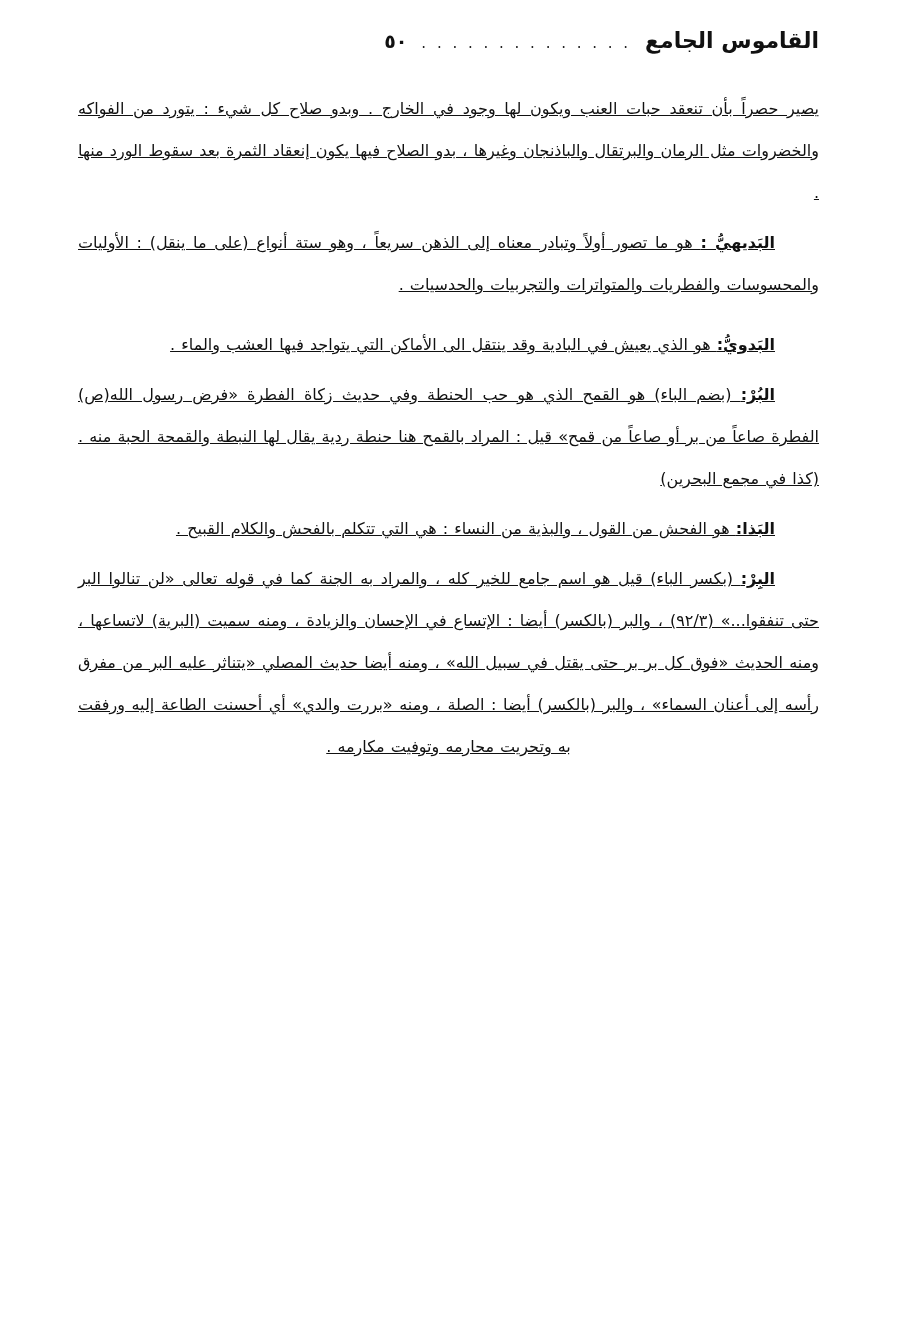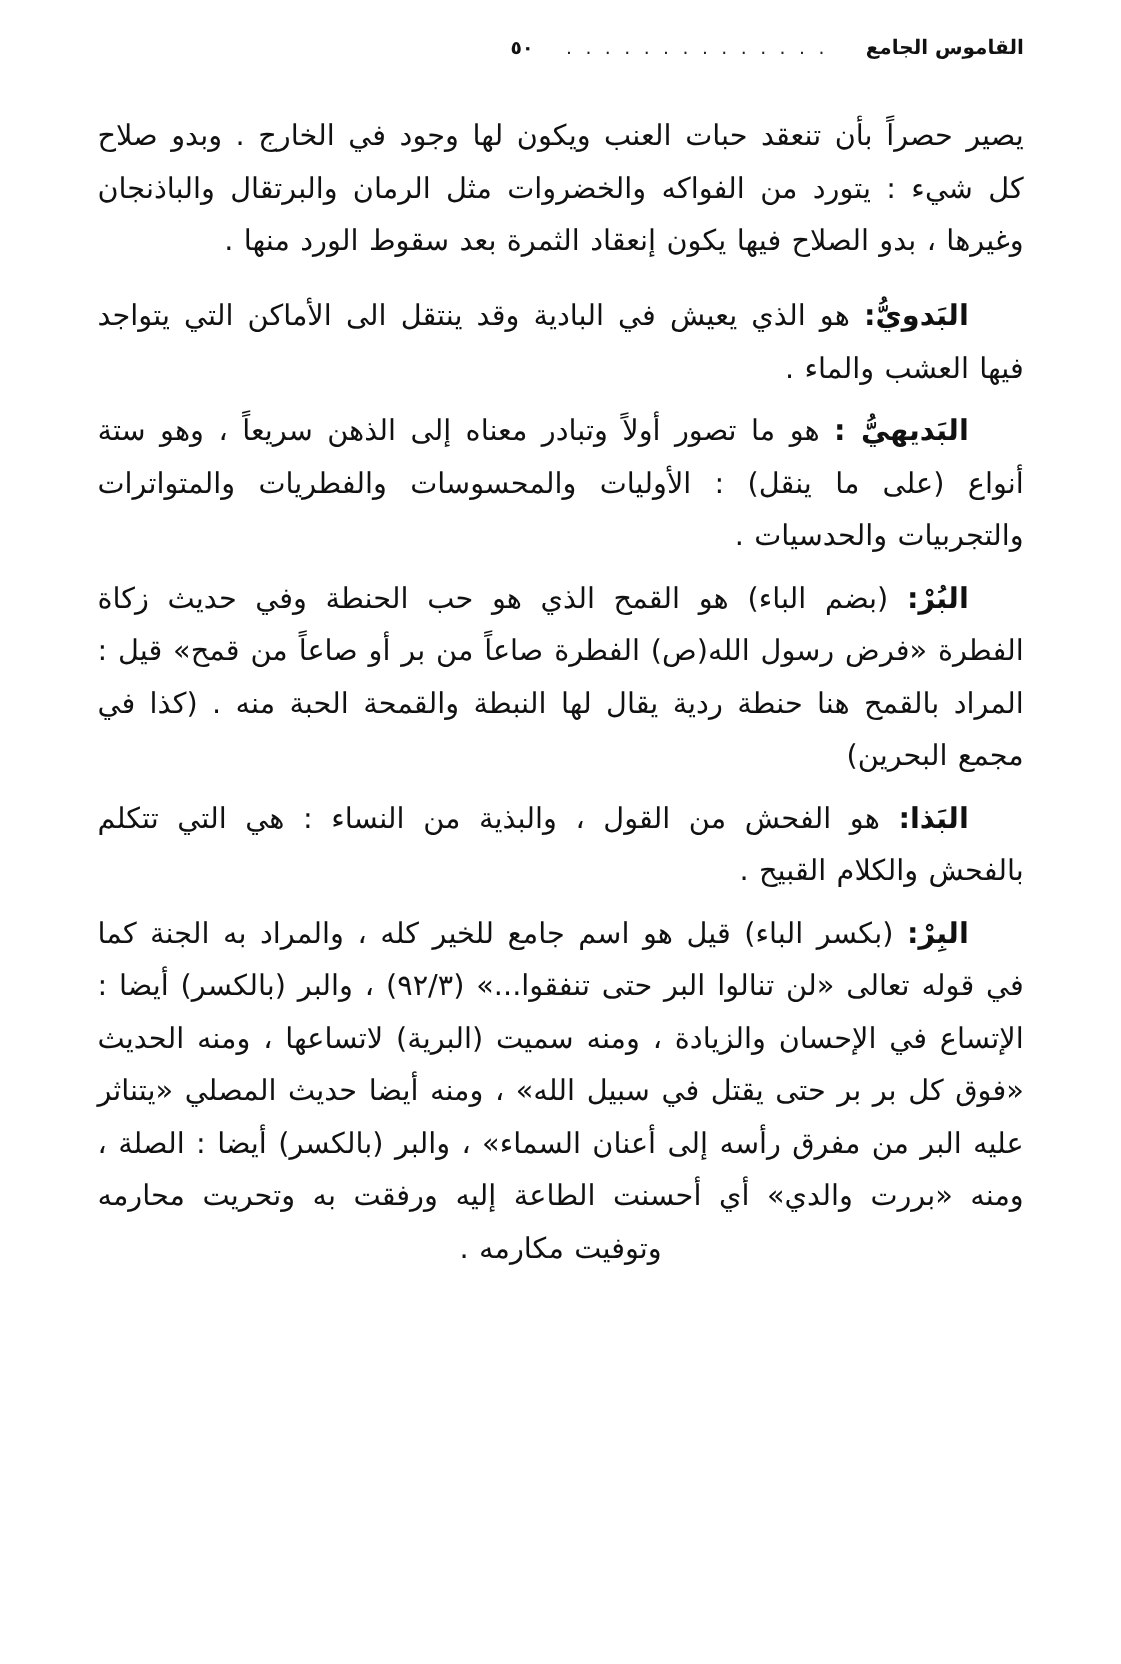--- a/index.html
+++ b/index.html
@@ -23,55 +23,55 @@
     right: 78px;
     left: 78px;
     display: flex;
     flex-direction: row;
     align-items: baseline;
     justify-content: flex-start;
     gap: 14px;
     direction: rtl;
   }
   .header-title {
-    font-size: 16px;
+    font-size: 22px;
     font-weight: bold;
     letter-spacing: 0;
     white-space: nowrap;
-    margin-left: 16px;
   }
   .header-dots {
     flex: 0 0 auto;
     font-size: 15px;
     letter-spacing: 3px;
     color: #222;
     white-space: nowrap;
   }
   .header-page {
-    font-size: 15px;
+    font-size: 19px;
     font-weight: bold;
     white-space: nowrap;
-    margin-right: 12px;
+    margin-right: 0;
   }
   .body {
     position: absolute;
     top: 88px;
     right: 78px;
     left: 78px;
     direction: rtl;
     text-align: justify;
     text-align-last: right;
   }
   .para {
-    font-size: 23px;
+    font-size: 16px;
     line-height: 42px;
     margin: 0 0 2px 0;
     text-align: justify;
     text-justify: inter-word;
     word-spacing: 1px;
+    text-decoration: underline;
   }
   .para.indent {
     text-indent: 44px;
   }
   .para.gap {
     margin-top: 18px;
   }
   .para.gap-sm {
     margin-top: 8px;
   }
@@ -95,26 +95,26 @@
     <span class="header-dots">. . . . . . . . . . . . . .</span>
     <span class="header-page">٥٠</span>
   </div>
 
   <div class="body">
 
     <p class="para last-line-right">
       <span>يصير حصراً بأن تنعقد حبات العنب ويكون لها وجود في الخارج . وبدو صلاح كل شيء : يتورد من الفواكه والخضروات مثل الرمان والبرتقال والباذنجان وغيرها ، بدو الصلاح فيها يكون إنعقاد الثمرة بعد سقوط الورد منها .</span>
     </p>
 
+    <p class="para indent gap-sm last-line-right">
+      <span class="term">البَديهيُّ :</span><span> هو ما تصور أولاً وتبادر معناه إلى الذهن سريعاً ، وهو ستة أنواع (على ما ينقل) : الأوليات والمحسوسات والفطريات والمتواترات والتجربيات والحدسيات .</span>
+    </p>
+
     <p class="para indent gap last-line-right">
       <span class="term">البَدويُّ:</span><span> هو الذي يعيش في البادية وقد ينتقل الى الأماكن التي يتواجد فيها العشب والماء .</span>
-    </p>
-
-    <p class="para indent gap-sm last-line-right">
-      <span class="term">البَديهيُّ :</span><span> هو ما تصور أولاً وتبادر معناه إلى الذهن سريعاً ، وهو ستة أنواع (على ما ينقل) : الأوليات والمحسوسات والفطريات والمتواترات والتجربيات والحدسيات .</span>
     </p>
 
     <p class="para indent gap-sm last-line-right">
       <span class="term">البُرْ:</span><span> (بضم الباء) هو القمح الذي هو حب الحنطة وفي حديث زكاة الفطرة «فرض رسول الله(ص) الفطرة صاعاً من بر أو صاعاً من قمح» قيل : المراد بالقمح هنا حنطة ردية يقال لها النبطة والقمحة الحبة منه . (كذا في مجمع البحرين)</span>
     </p>
 
     <p class="para indent gap-sm last-line-right">
       <span class="term">البَذا:</span><span> هو الفحش من القول ، والبذية من النساء : هي التي تتكلم بالفحش والكلام القبيح .</span>
     </p>
 

